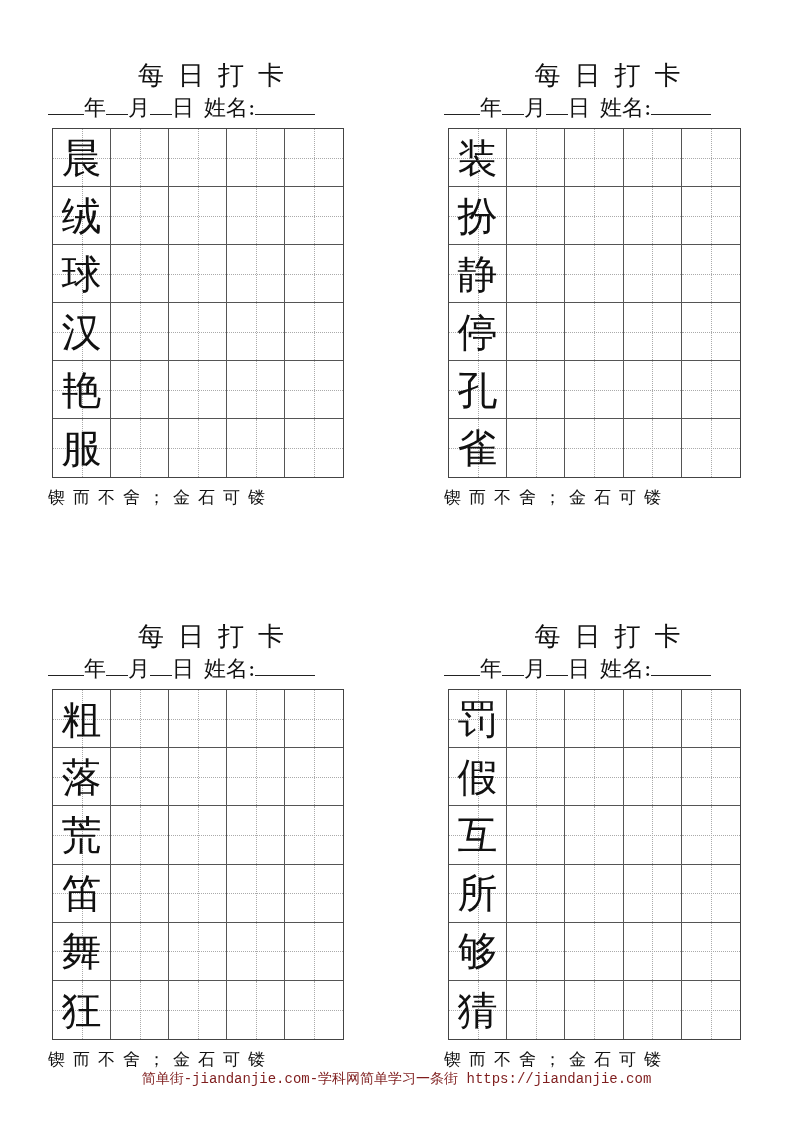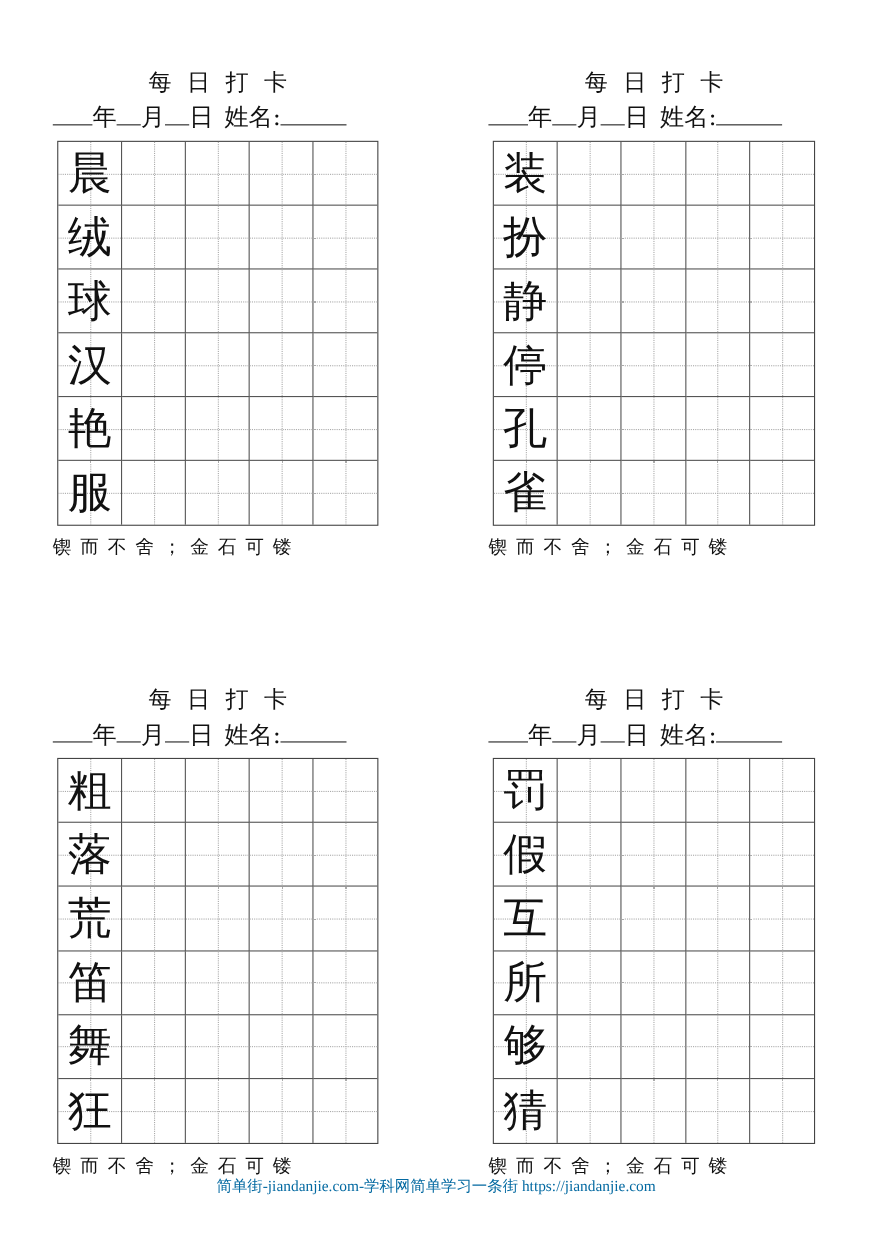--- a/index.html
+++ b/index.html
@@ -1,35 +1,35 @@
 <!DOCTYPE html>
 <html><head>
 <meta charset="utf-8">
 <style>
   html, body { margin: 0; padding: 0; background: #ffffff; }
   body { width: 793px; height: 1122px; position: relative; overflow: hidden;
          font-family: "DejaVu Serif", "Liberation Serif", serif; color: #111; }
   .card { position: absolute; width: 300px; }
-  .card-title { position: absolute; top: 0; left: 0; width: 100%; text-align: center;
-                font-size: 21px; letter-spacing: 14px; line-height: 30px; padding-left: 14px; box-sizing: border-box; }
+  .card-title { position: absolute; top: 0; left: 13px; width: 100%; text-align: center;
+                font-size: 26px; letter-spacing: 14px; line-height: 30px; padding-left: 14px; box-sizing: border-box; }
   .date-line { position: absolute; top: 37px; left: 0; width: 100%; font-size: 22px; line-height: 22px;
                white-space: nowrap; }
   .blank { display: inline-block; border-bottom: 1.5px solid #222; height: 16px; vertical-align: baseline; }
   .grid { position: absolute; left: 0; top: 68px; border: 1.5px solid #444; box-sizing: border-box;
           display: grid; grid-template-columns: repeat(5, 1fr); grid-template-rows: repeat(6, 1fr); }
   .cell { position: relative; border-right: 1.2px solid #555; border-bottom: 1.2px solid #555; box-sizing: border-box;
           display: flex; align-items: center; justify-content: center; }
   .cell.col-last { border-right: none; }
   .cell.row-last { border-bottom: none; }
   .cell::before { content: ""; position: absolute; left: 50%; top: 0; bottom: 0; border-left: 1px dotted #aaa; }
   .cell::after { content: ""; position: absolute; top: 50%; left: 0; right: 0; border-top: 1px dotted #aaa; }
   .glyph { position: relative; z-index: 1; font-size: 40px; line-height: 1; font-family: "DejaVu Serif", serif; }
   .motto { position: absolute; left: 0; width: 100%; text-align: left; font-size: 17px; letter-spacing: 8px; }
   .footer { position: absolute; top: 1070px; left: 0; width: 793px; text-align: center;
-            font-family: Liberation Serif, serif; font-size: 14px; color: #0369a1; }
+            font-family: Liberation Mono, monospace; font-size: 14px; color: #7f1d1d; }
 </style>
 </head>
 <body>
 
 <div id="page">
     <div class="card" style="left: 48px; top: 60px; width: 300px;">
       <div class="card-title">每日打卡</div>
       <div class="date-line"><span class="blank" style="width: 36px;"></span><span>年</span><span class="blank" style="width: 22px;"></span><span>月</span><span class="blank" style="width: 22px;"></span><span>日</span><span style="display: inline-block; width: 10px;"></span><span>姓名:</span><span class="blank" style="width: 60px;"></span></div>
       <div class="grid" style="left: 4px; width: 292px; height: 350px;">
         <div class="cell">

